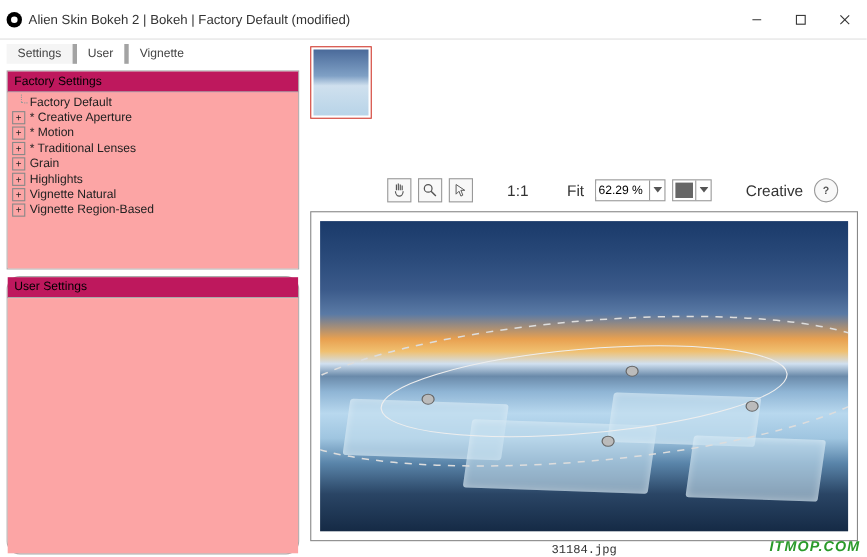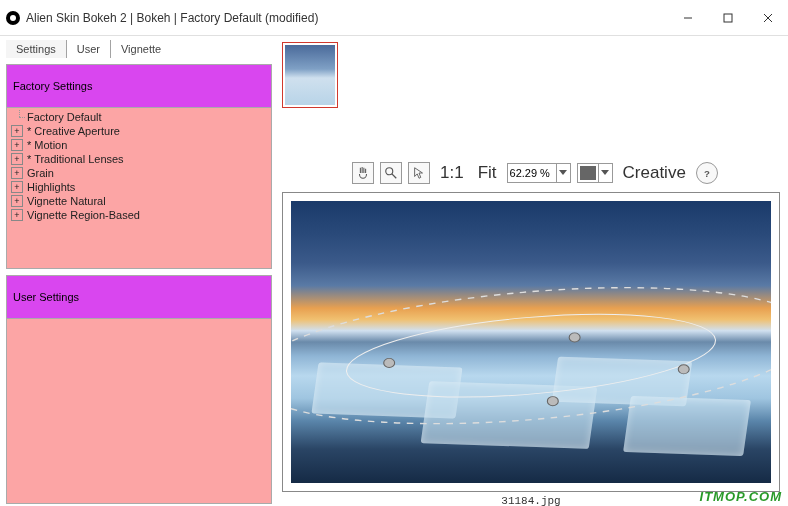--- a/index.html
+++ b/index.html
@@ -9,29 +9,29 @@
 .titlebar .app-icon { width: 14px; height: 14px; border-radius: 50%; background: #000; display: flex; align-items: center; justify-content: center; margin-right: 6px; }
 .titlebar .app-icon::after { content: ""; width: 6px; height: 6px; border-radius: 50%; background: #fff; }
 .titlebar .title { flex: 1; font-size: 12px; color: #333; }
 .winbtn { width: 40px; height: 26px; display: flex; align-items: center; justify-content: center; color: #333; }
 .winbtn svg { width: 10px; height: 10px; }
 
 .content { display: flex; height: calc(100% - 26px); }
 
 .left-panel { width: 278px; padding: 4px 6px 6px 6px; display: flex; flex-direction: column; }
 .tabs { display: flex; gap: 0; margin-bottom: 6px; }
-.tab { padding: 3px 10px; border-right: 1px solid #a3a3a3; color: #444; }
+.tab { padding: 3px 10px; border-right: 4px solid #a3a3a3; color: #444; }
 .tab.active { background: #f5f5f5; }
 .tab:last-child { border-right: none; }
 
 .groupbox { border: 1px solid #aaa; margin-bottom: 6px; }
-.groupbox-header { background: #d946ef; border-bottom: 1px solid #aaa; padding: 15px 6px; font-size: 11px; }
+.groupbox-header { background: #be185d; border-bottom: 1px solid #aaa; padding: 3px 6px; font-size: 11px; }
 .groupbox-body { background: #fca5a5; }
 .factory-box .groupbox-body { height: 160px; overflow: auto; }
-.user-box { flex: 1; display: flex; flex-direction: column; }
+.user-box { flex: 1; display: flex; flex-direction: column; border-radius: 12px; }
 .user-box .groupbox-body { flex: 1; }
 
 .tree { padding: 2px 4px; }
 .tree-item { display: flex; align-items: center; padding: 1px 0; color: #222; }
 .tree-item .expander { width: 12px; height: 12px; border: 1px solid #888; display: flex; align-items: center; justify-content: center; margin-right: 4px; font-size: 9px; line-height: 1; }
 .tree-item.leaf { padding-left: 16px; position: relative; }
 .tree-item.leaf::before { content: ""; position: absolute; left: 8px; top: 0; bottom: 50%; border-left: 1px dotted #999; }
 .tree-item.leaf::after { content: ""; position: absolute; left: 8px; top: 50%; width: 6px; border-top: 1px dotted #999; }
 
 .right-panel { flex: 1; padding: 6px 8px 6px 4px; display: flex; flex-direction: column; position: relative; }
@@ -40,21 +40,21 @@
 .dlg-btn { width: 52px; height: 20px; border: 1px solid #888; background: #f5f5f5; text-align: center; line-height: 18px; font-size: 11px; }
 
 .thumbnail-row { display: flex; align-items: flex-start; gap: 10px; }
 .thumbnail { width: 56px; height: 66px; border: 1px solid #d0392e; padding: 2px; background: #fff; }
 .thumb-img { width: 100%; height: 100%; background: linear-gradient(180deg, #4a6a9a 0%, #7fa0c5 40%, #cfe0ee 55%, #b8d4e8 100%); }
 
 .toolbar { display: flex; align-items: center; gap: 6px; margin-top: 54px; margin-left: 70px; }
 .tool-btn { width: 22px; height: 22px; border: 1px solid #999; background: #f8f8f8; display: flex; align-items: center; justify-content: center; }
 .tool-btn svg { width: 14px; height: 14px; }
 .tool-btn.round { border-radius: 50%; }
-.tool-text { padding: 0 4px; font-size: 17px; color: #333; }
+.tool-text { padding: 0 4px; font-size: 14px; color: #333; margin-left: 21px; }
 .zoom-combo { display: flex; align-items: center; border: 1px solid #999; height: 20px; }
 .zoom-combo input { border: none; width: 48px; padding: 0 2px; font-size: 11px; outline: none; }
 .zoom-combo .dd { width: 14px; height: 18px; border-left: 1px solid #999; display: flex; align-items: center; justify-content: center; }
 .swatch-combo { display: flex; align-items: center; border: 1px solid #999; height: 20px; }
 .swatch-combo .sw { width: 16px; height: 14px; background: #666; margin: 0 2px; }
 .swatch-combo .dd { width: 14px; height: 18px; border-left: 1px solid #999; display: flex; align-items: center; justify-content: center; }
 
 .preview-area { flex: 1; border: 1px solid #888; margin-top: 8px; background: #fff; display: flex; align-items: center; justify-content: center; padding: 8px; position: relative; overflow: hidden; }
 .preview-img { width: 100%; height: 100%; position: relative; background:
   linear-gradient(180deg,

